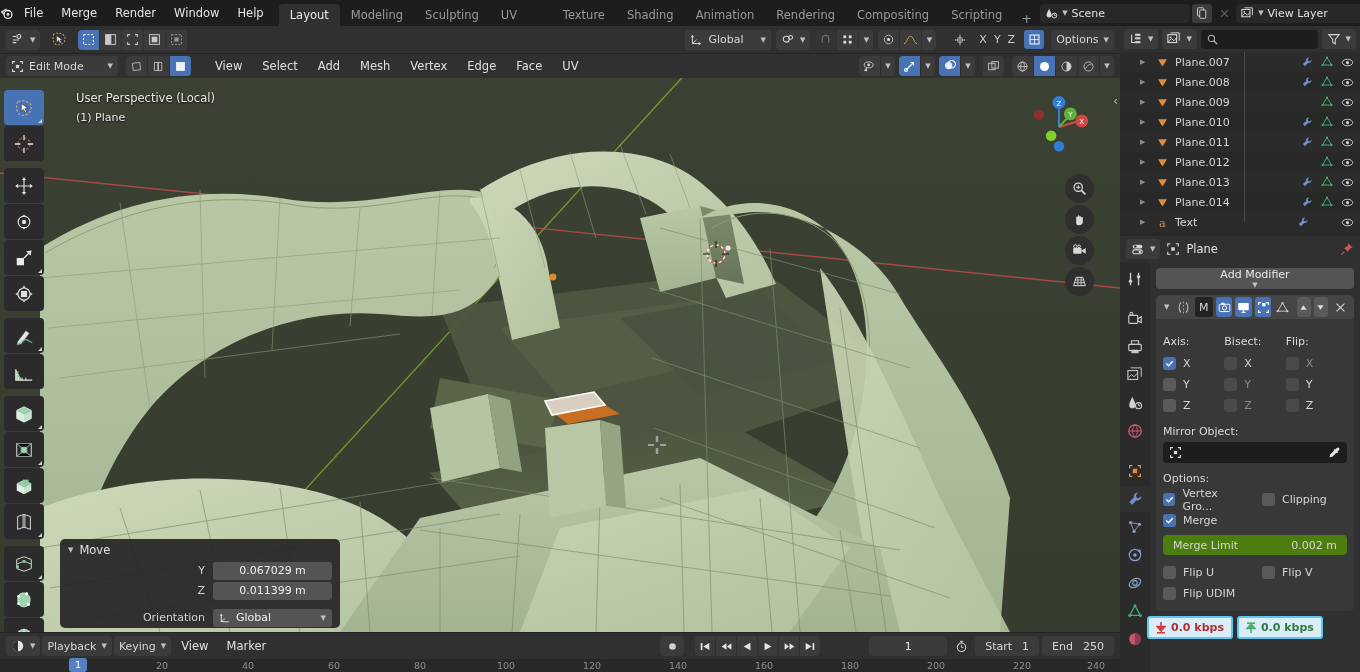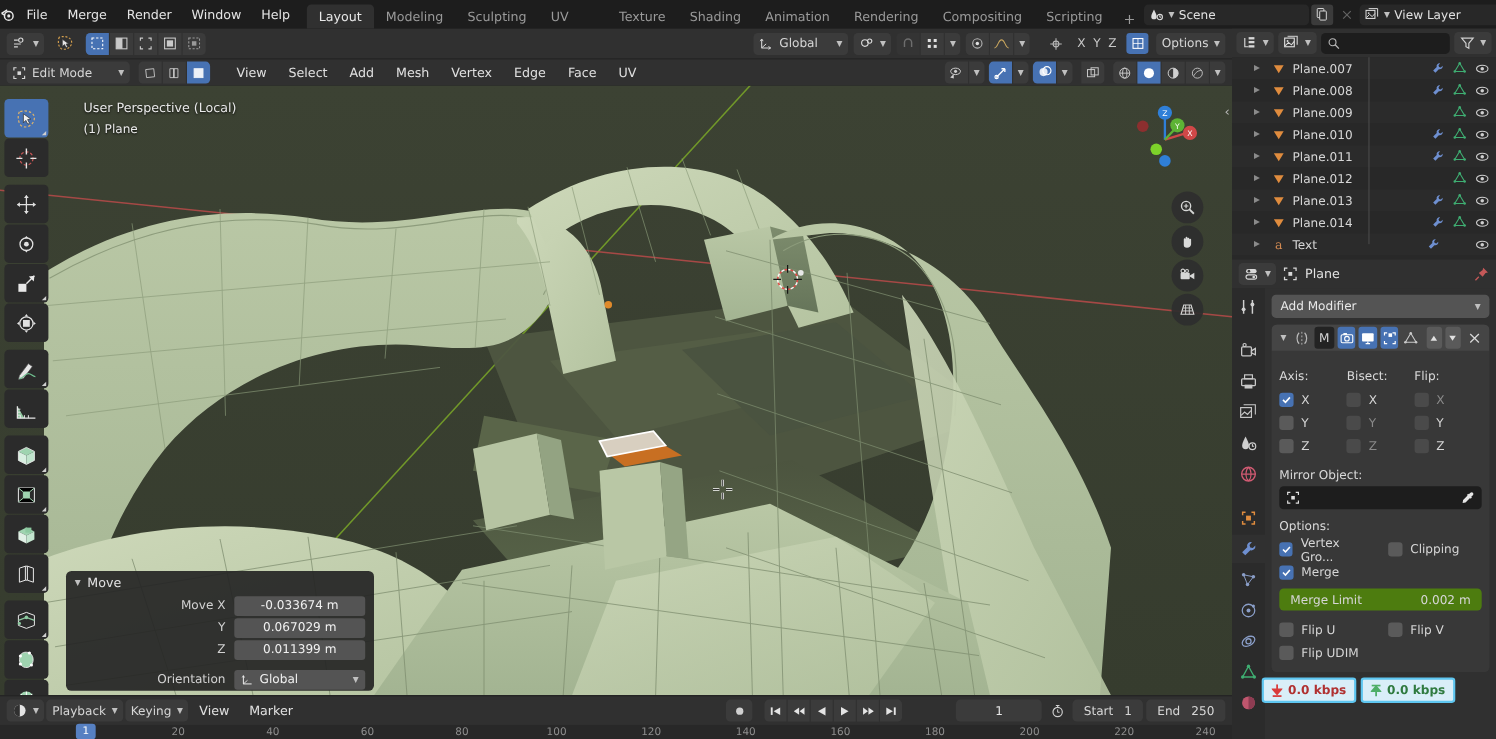--- a/index.html
+++ b/index.html
@@ -110,21 +110,21 @@
   
   .props{ position:absolute; left:1120px; top:236px; width:240px; height:436px; background:#303030; }
   .props-head{ height:26px; display:flex; align-items:center; gap:6px; padding:0 6px; background:#303030;}
   .props-tabs{ position:absolute; left:0; top:26px; width:30px; bottom:0; background:#2b2b2b;
     display:flex; flex-direction:column; align-items:center; padding-top:4px; gap:2px;}
   .ptab{ width:30px; height:26px; display:flex; align-items:center; justify-content:center; }
   .ptab.sel{ background:#303030; }
   .ptab.spacer{ height:10px; }
   .props-body{ position:absolute; left:30px; top:26px; right:0; bottom:0; padding:6px; overflow:hidden;}
   .wide-btn{ background:#545454; border-radius:4px; height:21px; display:flex; align-items:center;
-    padding:0 8px; font-size:11px; color:#e8e8e8; justify-content:space-between; }
+    padding:0 8px; font-size:11px; color:#e8e8e8; justify-content:space-between;flex-direction:column; }
   .mod-box{ background:#3b3b3b; border-radius:5px; margin-top:6px; overflow:hidden;}
   .mod-head{ height:24px; display:flex; align-items:center; padding:0 5px; gap:3px; background:#454545;}
   .mini{ width:20px;height:20px; display:flex; align-items:center; justify-content:center; border-radius:3px;}
   .mini.on{ background:#4772b3; }
   .mini.dark{ background:#232323; }
   .mod-body{ padding:7px; background:#383838;}
   .btn-row{ display:flex; gap:6px; }
   .bigbtn{ flex:1; background:#585858; border-radius:4px; height:22px; display:flex;
     align-items:center; justify-content:center; font-size:11px; color:#e8e8e8;}
   .bigbtn.disabled{ color:#8d8d8d; }
@@ -753,24 +753,20 @@
       <svg width="15" height="15" viewBox="0 0 18 18">
           <path d="M2 14 L5 4 L13 4 L16 14z" fill="none" stroke="#e4e4e4" stroke-width="1.2"></path>
           <path d="M3.2 10.4h11.6M4.2 7.2h9.6M7 4v10M11 4v10" stroke="#e4e4e4" stroke-width="1"></path>
         </svg>
     </div>
 
     <div class="oppanel">
       <div class="op-head">
         <span class="chev">▼</span>
         <span>Move</span>
-      </div>
-      <div class="op-row">
-        <span class="op-lab">Move X</span>
-        <span class="op-val">-0.033674 m</span>
       </div>
       <div class="op-row">
         <span class="op-lab">Y</span>
         <span class="op-val">0.067029 m</span>
       </div>
       <div class="op-row">
         <span class="op-lab">Z</span>
         <span class="op-val">0.011399 m</span>
       </div>
       <div class="op-spacer"></div>

